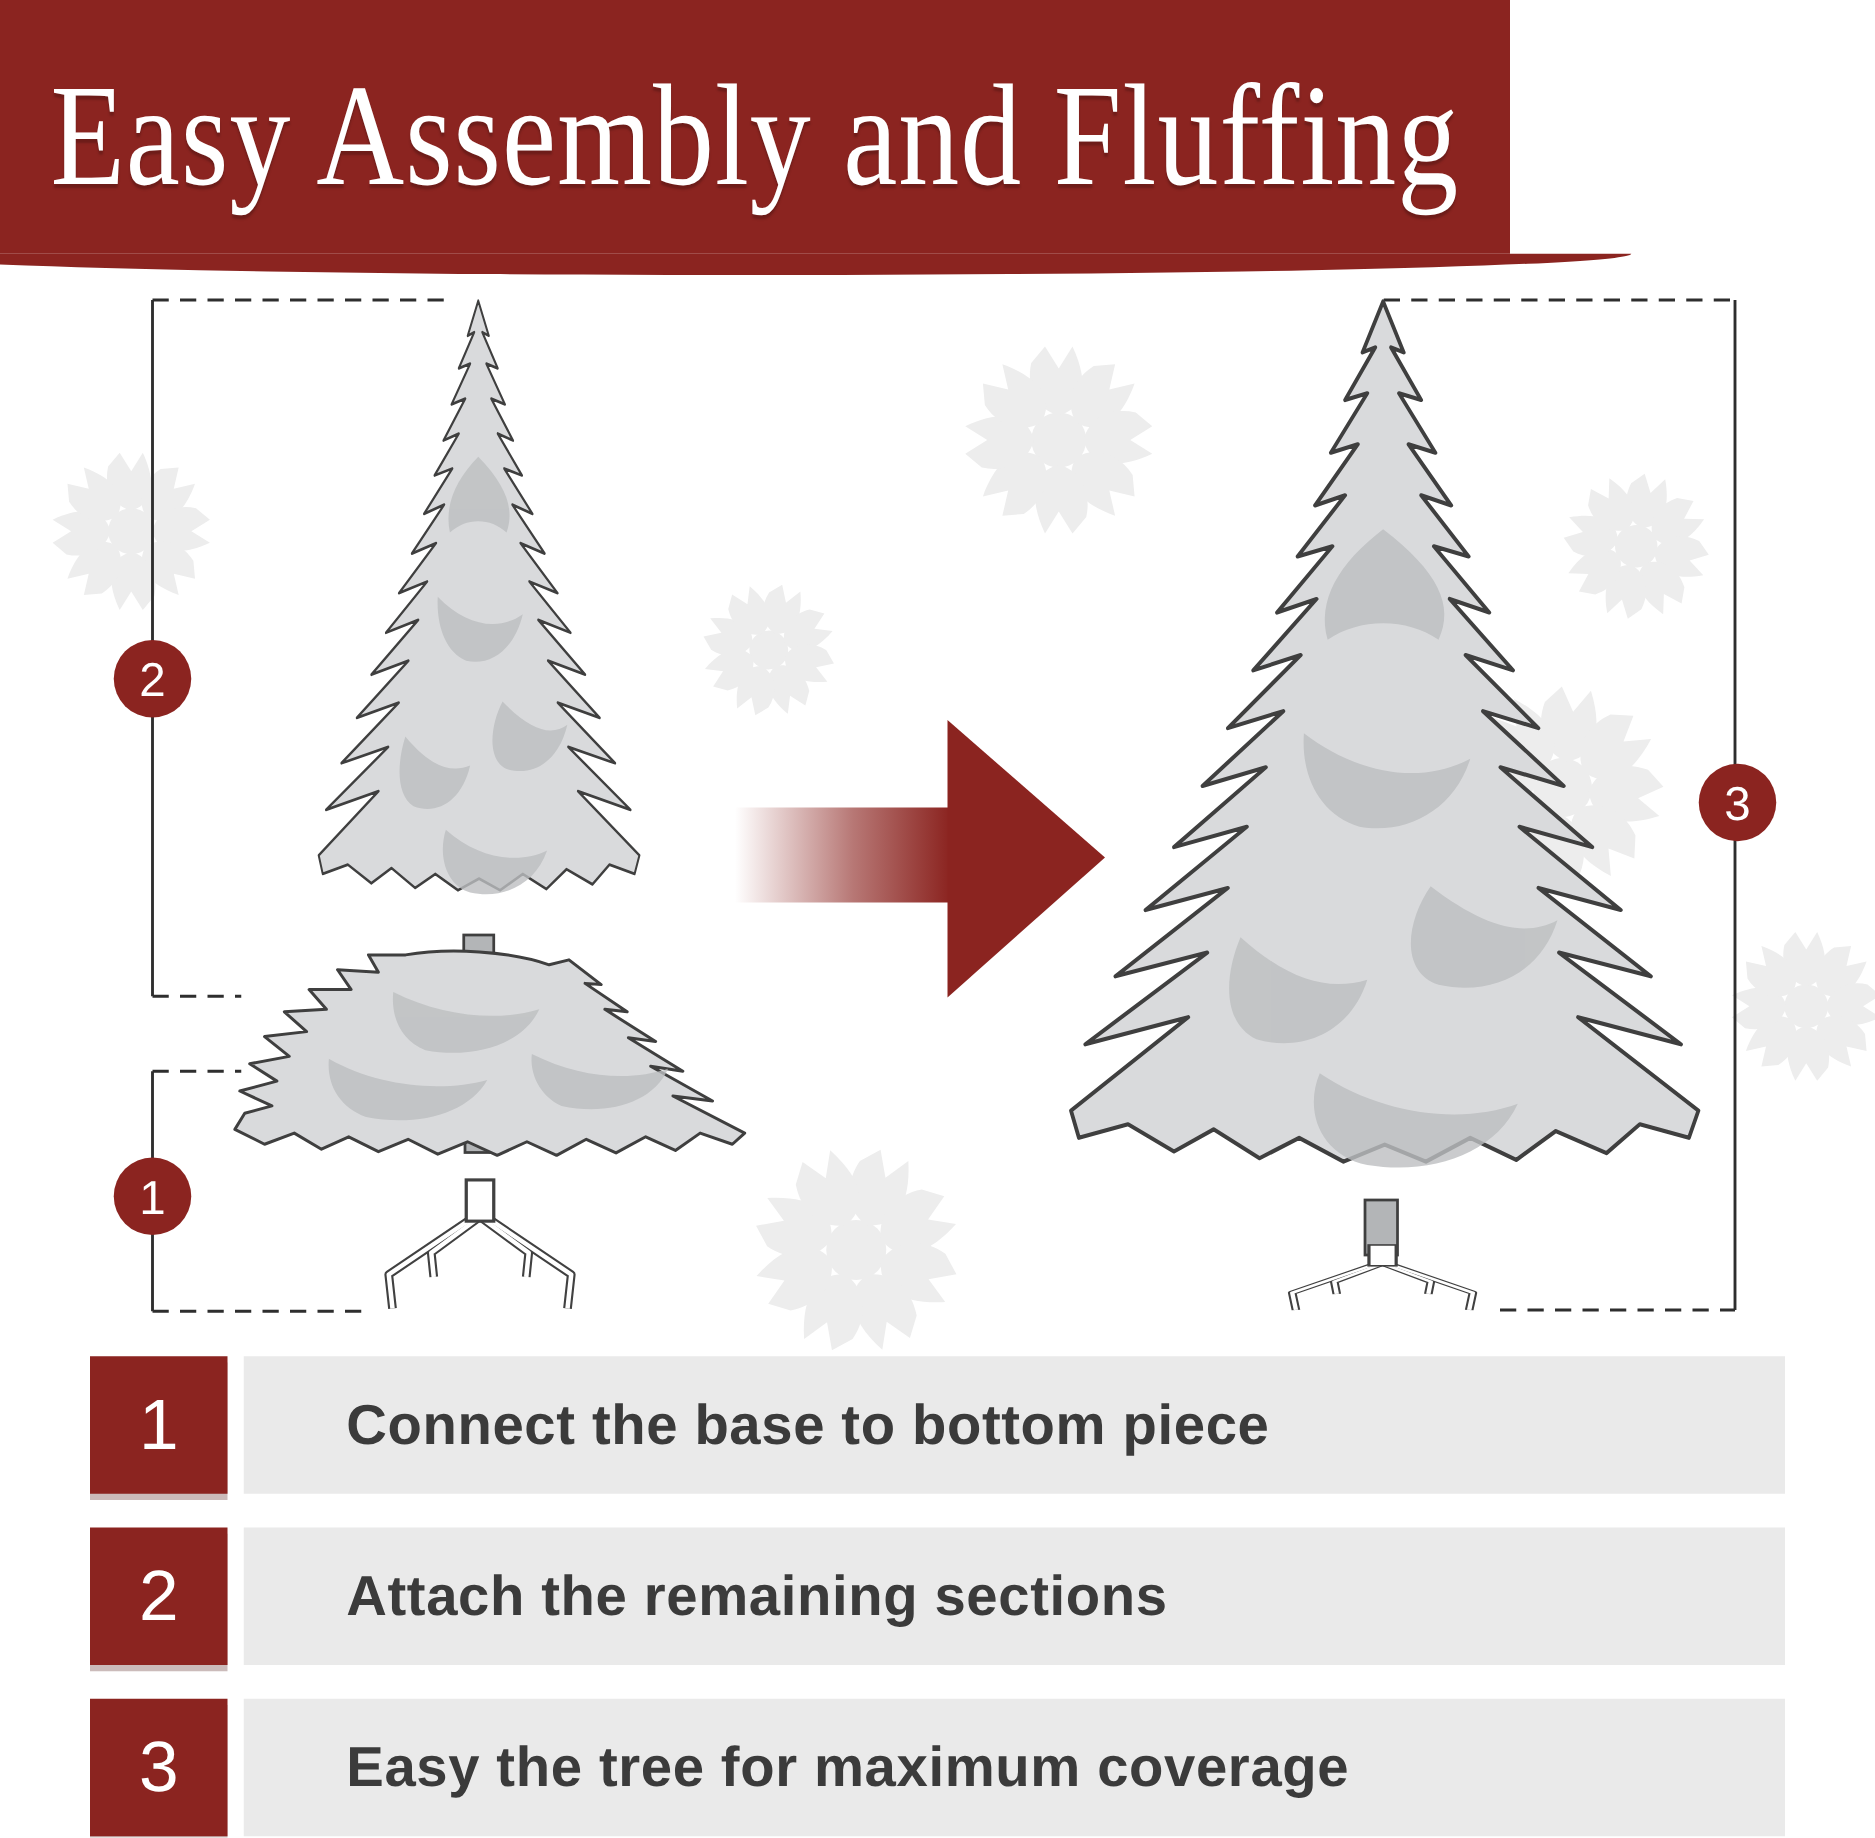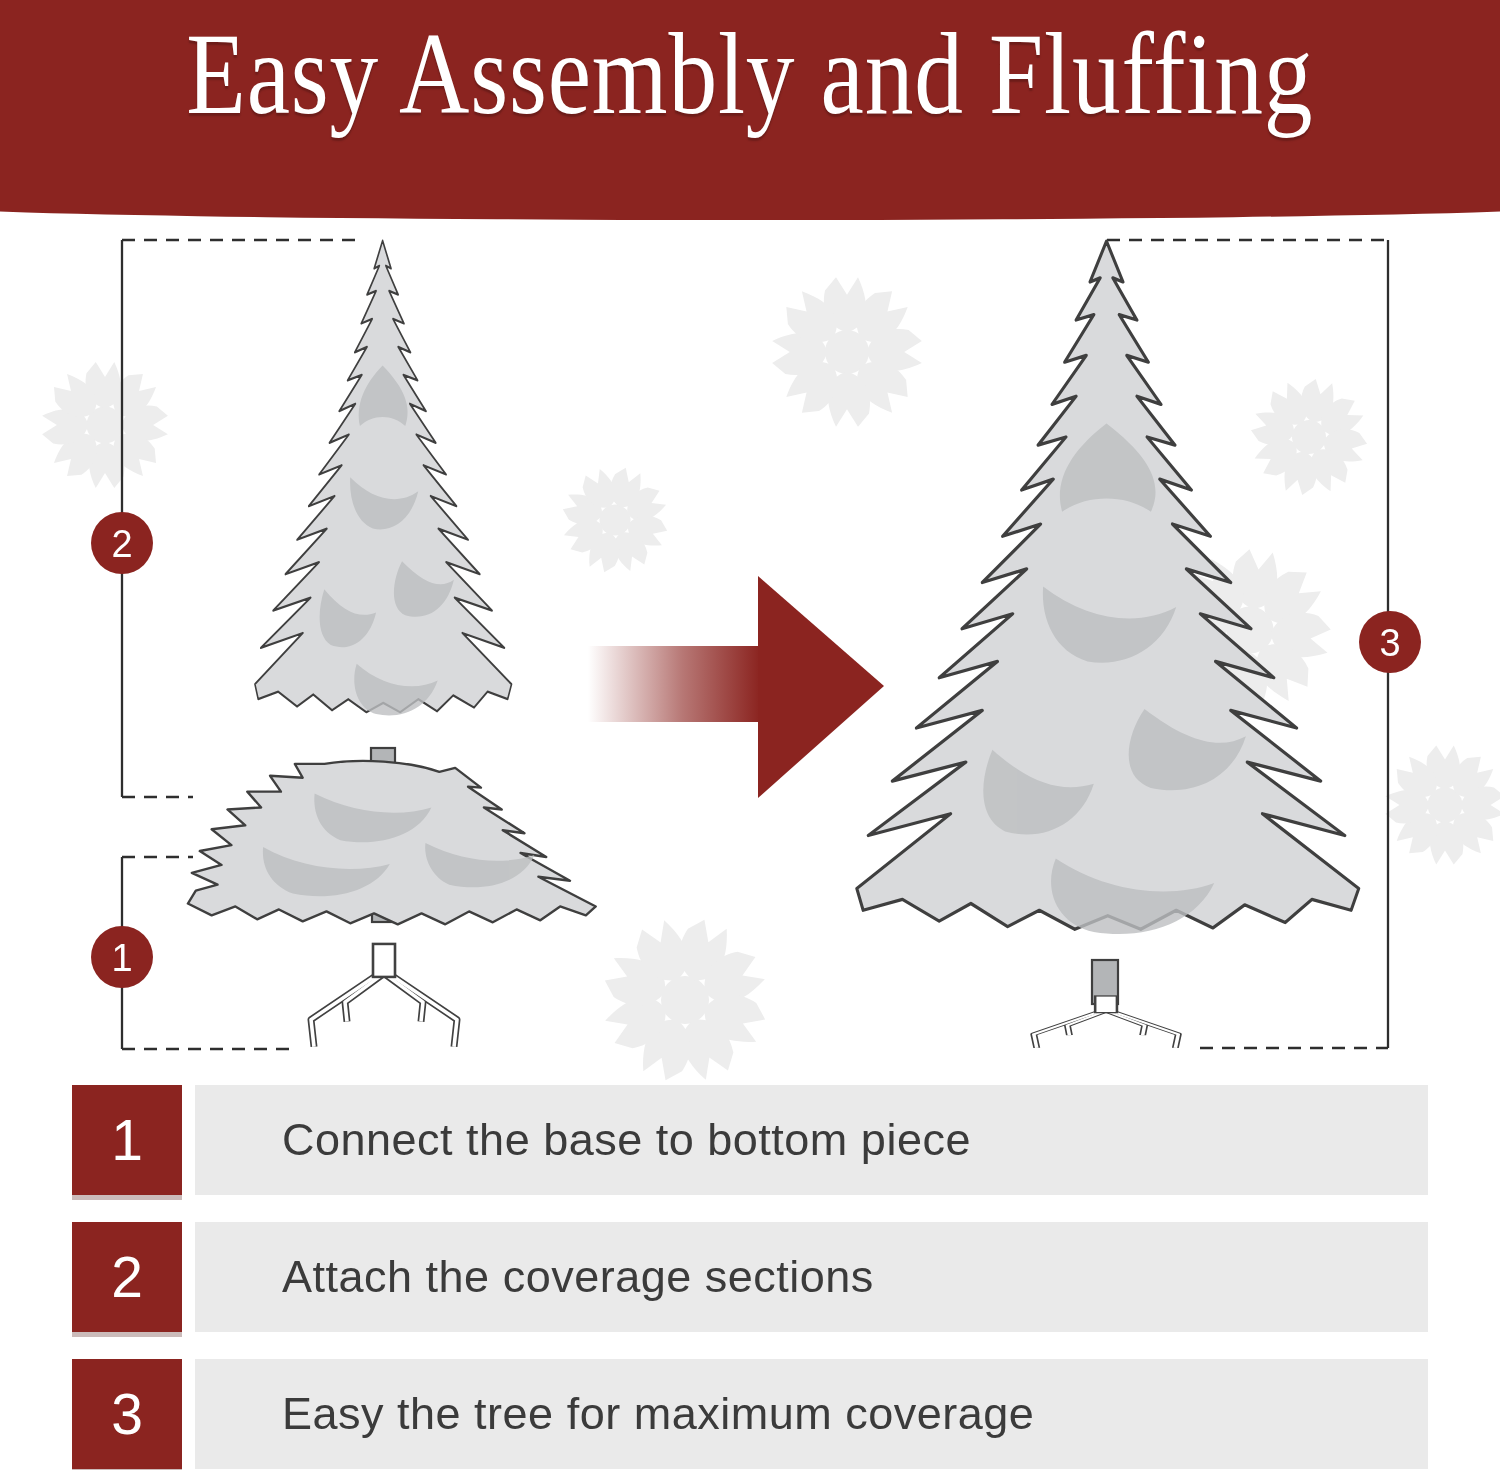--- a/index.html
+++ b/index.html
@@ -10,44 +10,44 @@
     --outline:#3F3F3F;
     --flake:#EDEDED;
     --steptext:#3B3B3B;
   }
   *{margin:0;padding:0;box-sizing:border-box;}
   html,body{width:1500px;height:1470px;background:#fff;overflow:hidden;
     font-family:"Liberation Sans",sans-serif;}
   .stage{position:relative;width:1500px;height:1470px;background:#fff;}
 
   
-  .banner{position:absolute;left:0;top:0;width:1500px;height:203px;
-    background:var(--red);display:flex;justify-content:center;}
+  .banner{position:absolute;left:0;top:0;width:1208px;height:203px;
+    background:var(--red);display:flex;align-items:center;justify-content:center;}
   .banner::after{content:"";position:absolute;left:-8%;right:-8%;top:100%;height:17px;
     background:var(--red);border-radius:0 0 50% 50% / 0 0 100% 100%;}
   .banner h1{color:#fff;font-family:"Liberation Serif",serif;font-weight:400;
     font-size:116px;white-space:nowrap;letter-spacing:1px;
     transform:scaleX(0.84) translateY(8px);
     text-shadow:0 3px 2px rgba(0,0,0,.22);}
 
   
   .diagram{position:absolute;left:0;top:0;width:1500px;height:1470px;}
 
   
   .steps{position:absolute;left:0;top:1085px;width:1500px;}
   .step-row{position:absolute;left:72px;right:72px;height:110px;display:flex;}
   .step-row.r1{top:0;} .step-row.r2{top:137px;} .step-row.r3{top:274px;}
   .step-badge{width:110px;height:110px;background:var(--red);flex:0 0 110px;
     display:flex;align-items:center;justify-content:center;
     color:#fff;font-size:57px;font-weight:300;
     box-shadow:0 5px 0 rgba(70,10,8,.28);}
   .step-bar{flex:1;margin-left:13px;background:var(--bar);
     display:flex;align-items:center;}
-  .step-text{padding-left:46px;font-size:45px;font-weight:400;
-    color:var(--steptext);letter-spacing:.5px;margin-left:41px;}
+  .step-text{padding-left:82px;font-size:45px;font-weight:700;
+    color:var(--steptext);letter-spacing:.5px;}
 </style>
 </head>
 <body>
 
 <div class="stage">
 
   <svg class="diagram" viewBox="0 0 1500 1470" xmlns="http://www.w3.org/2000/svg">
     <defs>
 
       <g id="flake">
@@ -196,21 +196,21 @@
     <div class="step-row r1">
       <div class="step-badge">1</div>
       <div class="step-bar">
         <span class="step-text">Connect the base to bottom piece</span>
       </div>
     </div>
 
     <div class="step-row r2">
       <div class="step-badge">2</div>
       <div class="step-bar">
-        <span class="step-text">Attach the coverage sections</span>
+        <span class="step-text">Attach the remaining sections</span>
       </div>
     </div>
 
     <div class="step-row r3">
       <div class="step-badge">3</div>
       <div class="step-bar">
         <span class="step-text">Easy the tree for maximum coverage</span>
       </div>
     </div>
 

